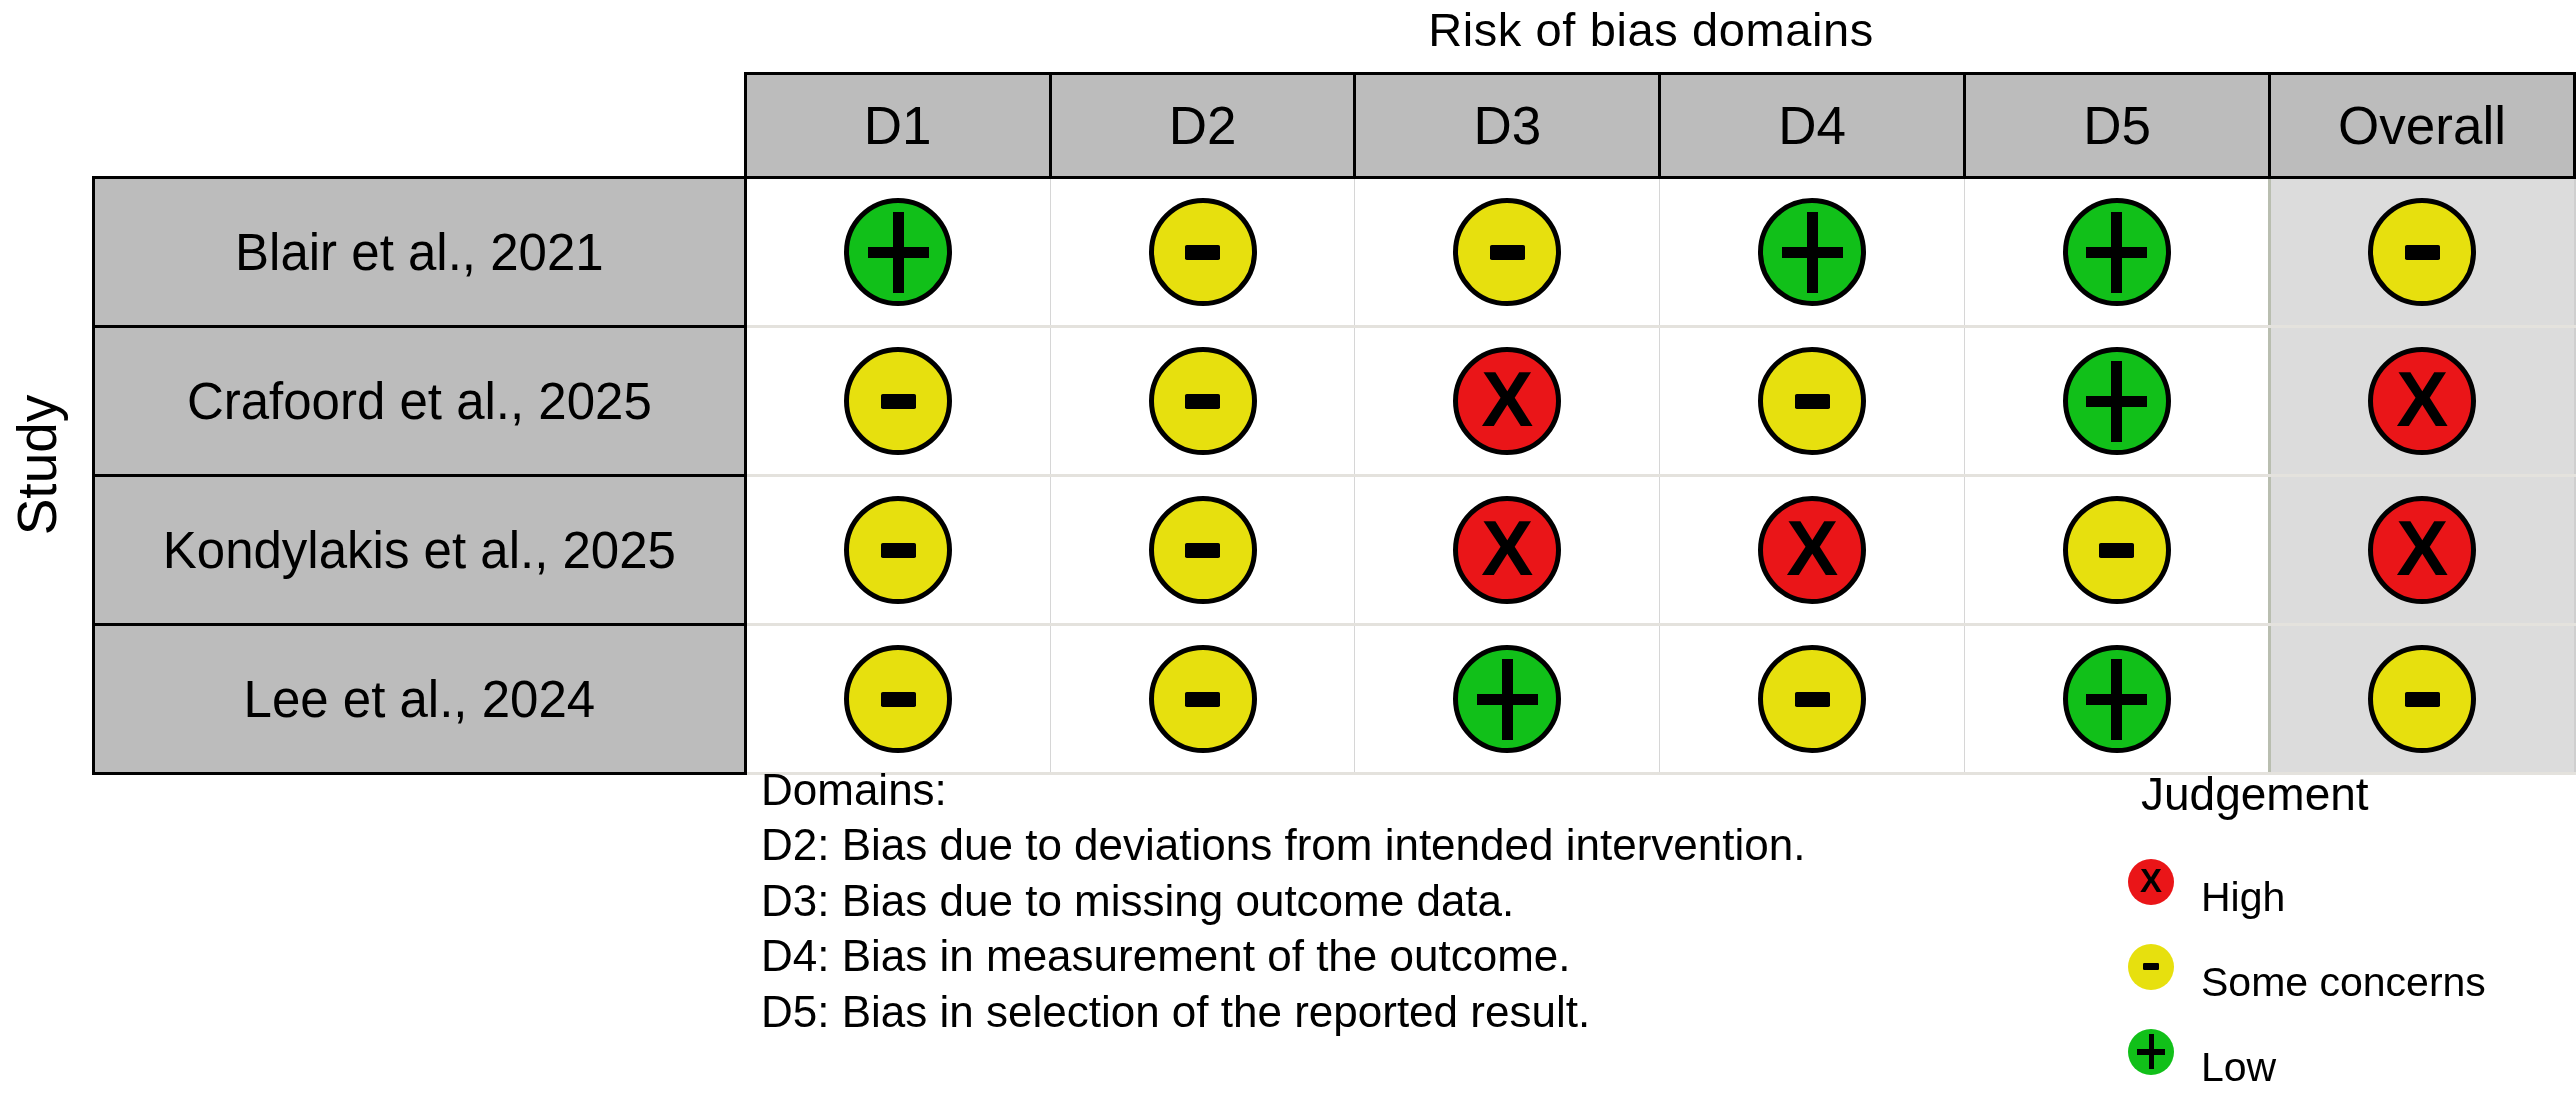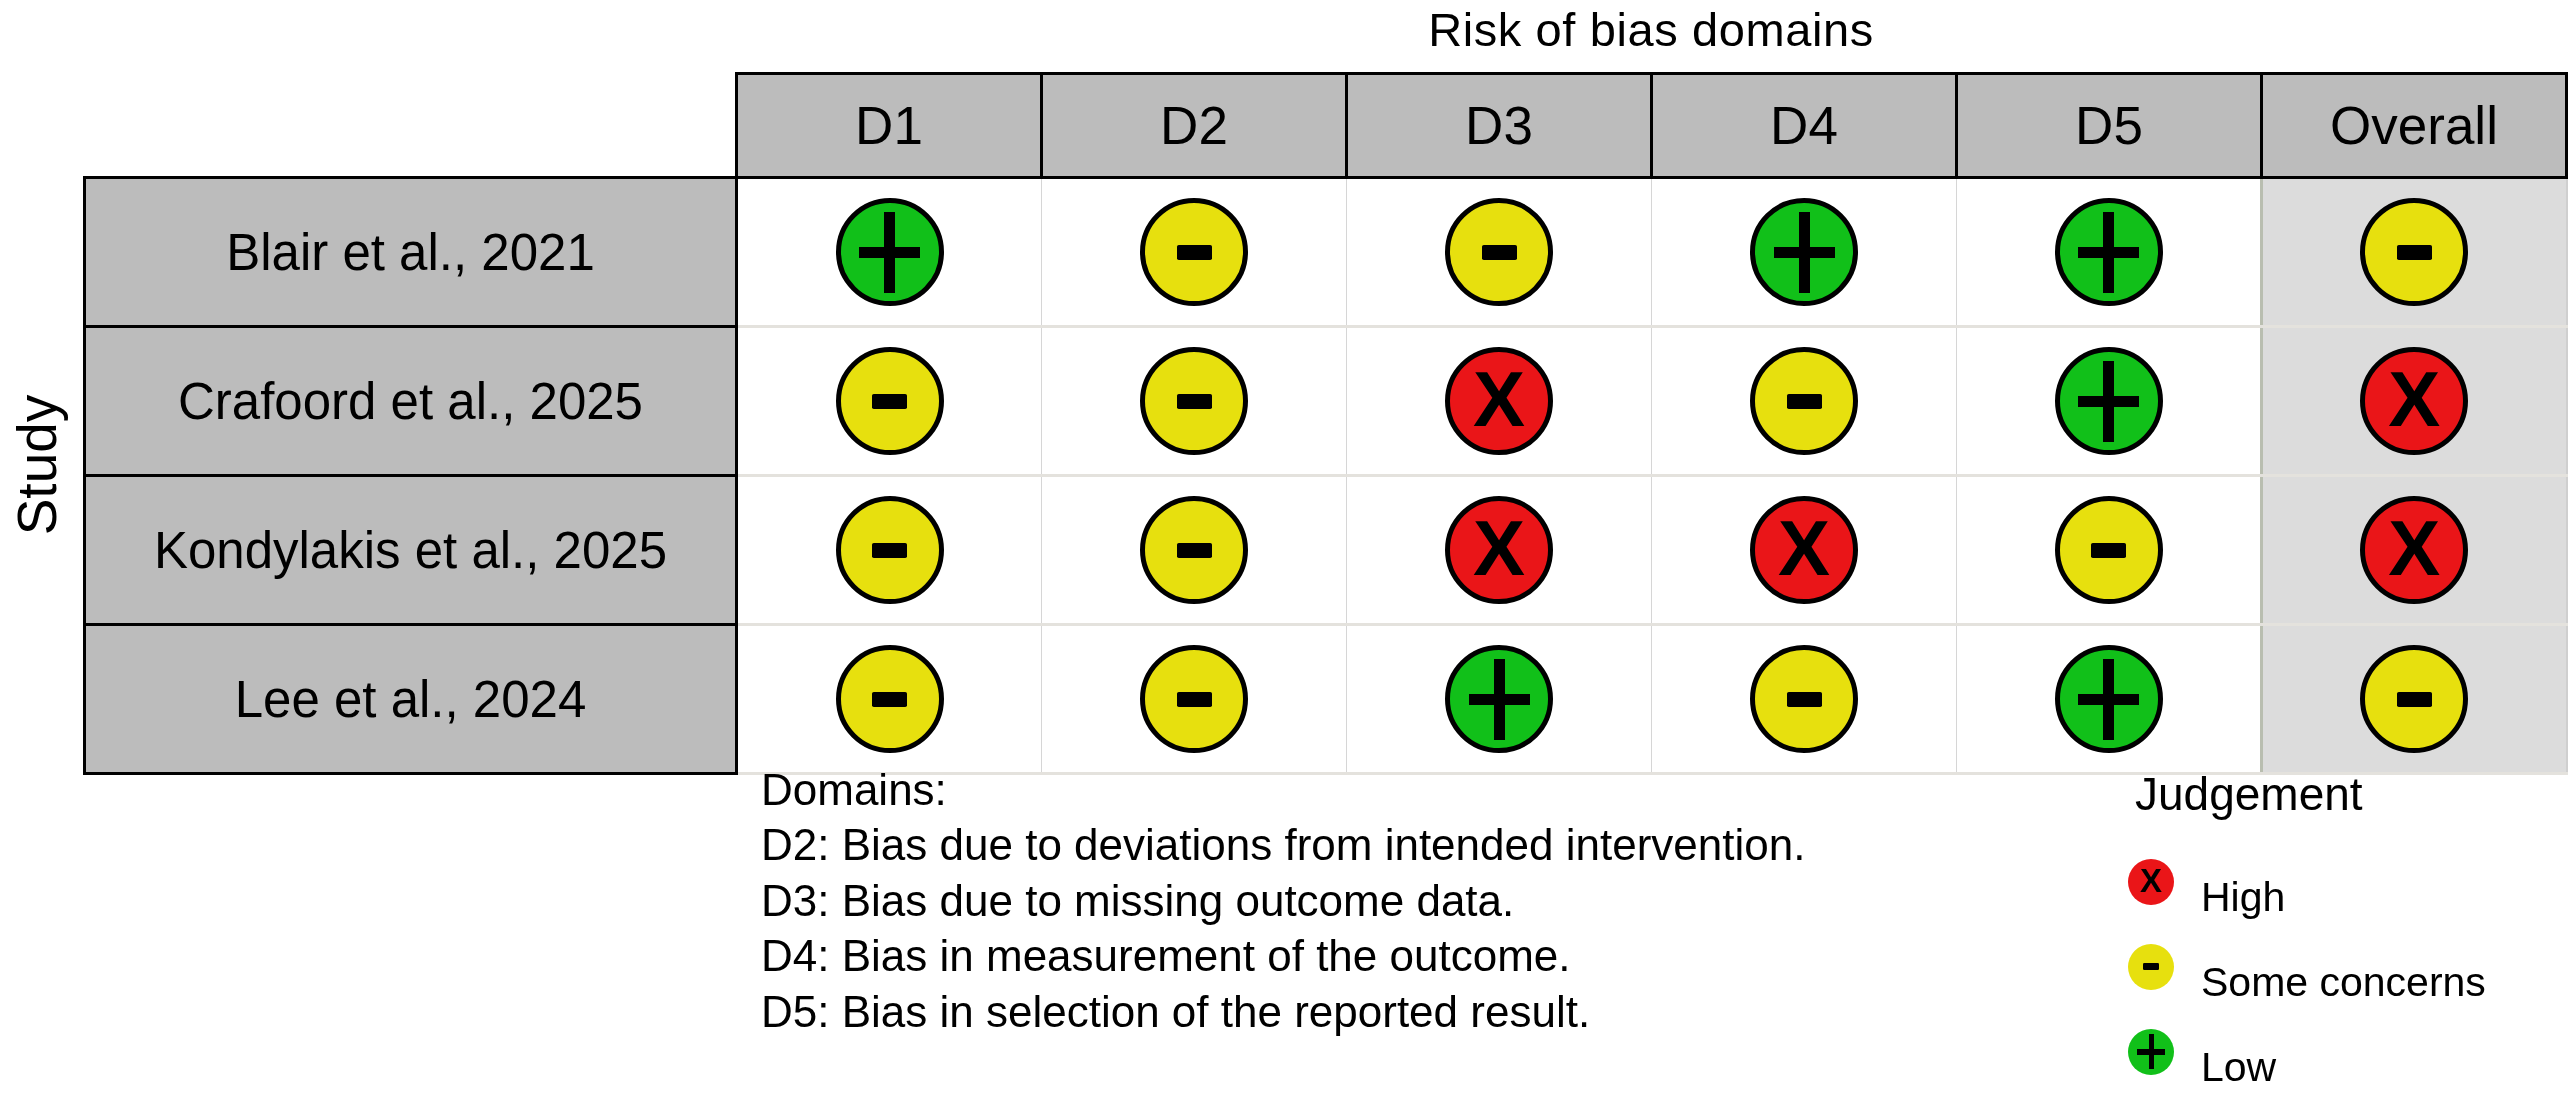--- a/index.html
+++ b/index.html
@@ -7,42 +7,42 @@
        font-family:"Liberation Sans","DejaVu Sans",sans-serif;color:#000;}
   #figure{position:relative;width:2576px;height:1108px;background:#fff;}
 
   .fig-title{position:absolute;left:737px;top:2.4px;width:1828px;text-align:center;
              font-size:47px;letter-spacing:0.6px;}
 
   .y-label{position:absolute;left:3.6px;top:173px;height:583px;width:68px;
            display:flex;align-items:center;justify-content:center;}
   .y-label span{transform:rotate(-90deg);font-size:55px;white-space:nowrap;}
 
-  table.rob{position:absolute;left:83px;top:72px;border-collapse:collapse;table-layout:fixed;}
+  table.rob{position:absolute;left:92px;top:72px;border-collapse:collapse;table-layout:fixed;}
   table.rob th,table.rob td{padding:0;text-align:center;vertical-align:middle;}
   th.corner{background:transparent;border:none;}
   th.dom-th{background:var(--header-bg);border:3.6px solid #000;font-size:53px;font-weight:normal;height:101px;}
   td.study-td{background:var(--header-bg);border:3.6px solid #000;font-size:51px;height:146px;}
   td.cell{background:#ffffff;height:146px;border-bottom:3.6px solid #e4e2dd;border-right:1.8px solid #d6d6d6;}
   td.cell.d5{border-right:3.6px solid #b9beb0;}
   td.cell.overall{background:var(--overall-bg);border-right:2.4px solid #cfcfcf;}
 
   .circle{width:108px;height:108px;box-sizing:border-box;border:5.5px solid #000;border-radius:50%;
           margin:0 auto;display:flex;align-items:center;justify-content:center;}
   .sym.x{font-size:78px;font-weight:bold;line-height:1;transform:translateY(-2.4px);}
   .sym.minus{width:35px;height:15px;background:#000;border-radius:1.8px;}
   .sym.plus{position:relative;width:61px;height:81px;}
   .sym.plus::before{content:"";position:absolute;top:35px;left:0;width:61px;height:11px;background:#000;}
   .sym.plus::after{content:"";position:absolute;left:25px;top:0;width:11px;height:81px;background:#000;}
 
   .domains{position:absolute;left:761px;top:762px;font-size:44px;line-height:1.26;}
   .domains .line{white-space:nowrap;}
 
   .legend{position:absolute;left:2128px;top:767px;}
-  .legend-title{font-size:46px;margin:0 0 12px 7px;}
+  .legend-title{font-size:46px;margin:0 0 12px 13px;}
   .legend-item{display:flex;align-items:center;margin-top:36px;height:49px;}
   .legend .circle{width:46px;height:46px;border:none;margin:0 27px 0 0;flex:0 0 46px;}
   .legend .sym.x{font-size:33px;transform:translateY(-1.2px);}
   .legend .sym.minus{width:16.4px;height:7.3px;border-radius:1.2px;}
   .legend .sym.plus{width:28px;height:35px;}
   .legend .sym.plus::before{top:15px;left:0;width:28px;height:5.5px;}
   .legend .sym.plus::after{left:11.5px;top:0;width:5.5px;height:35px;}
   .legend-label{font-size:41px;white-space:nowrap;margin-top:32px;}
 </style>
 </head>

